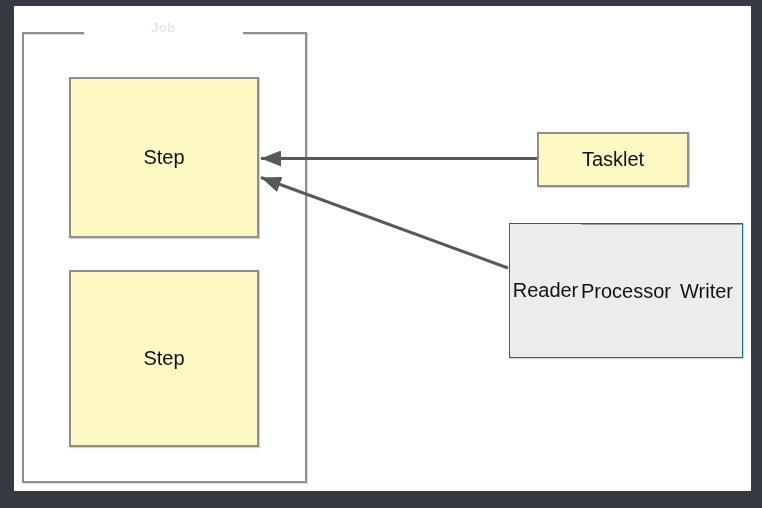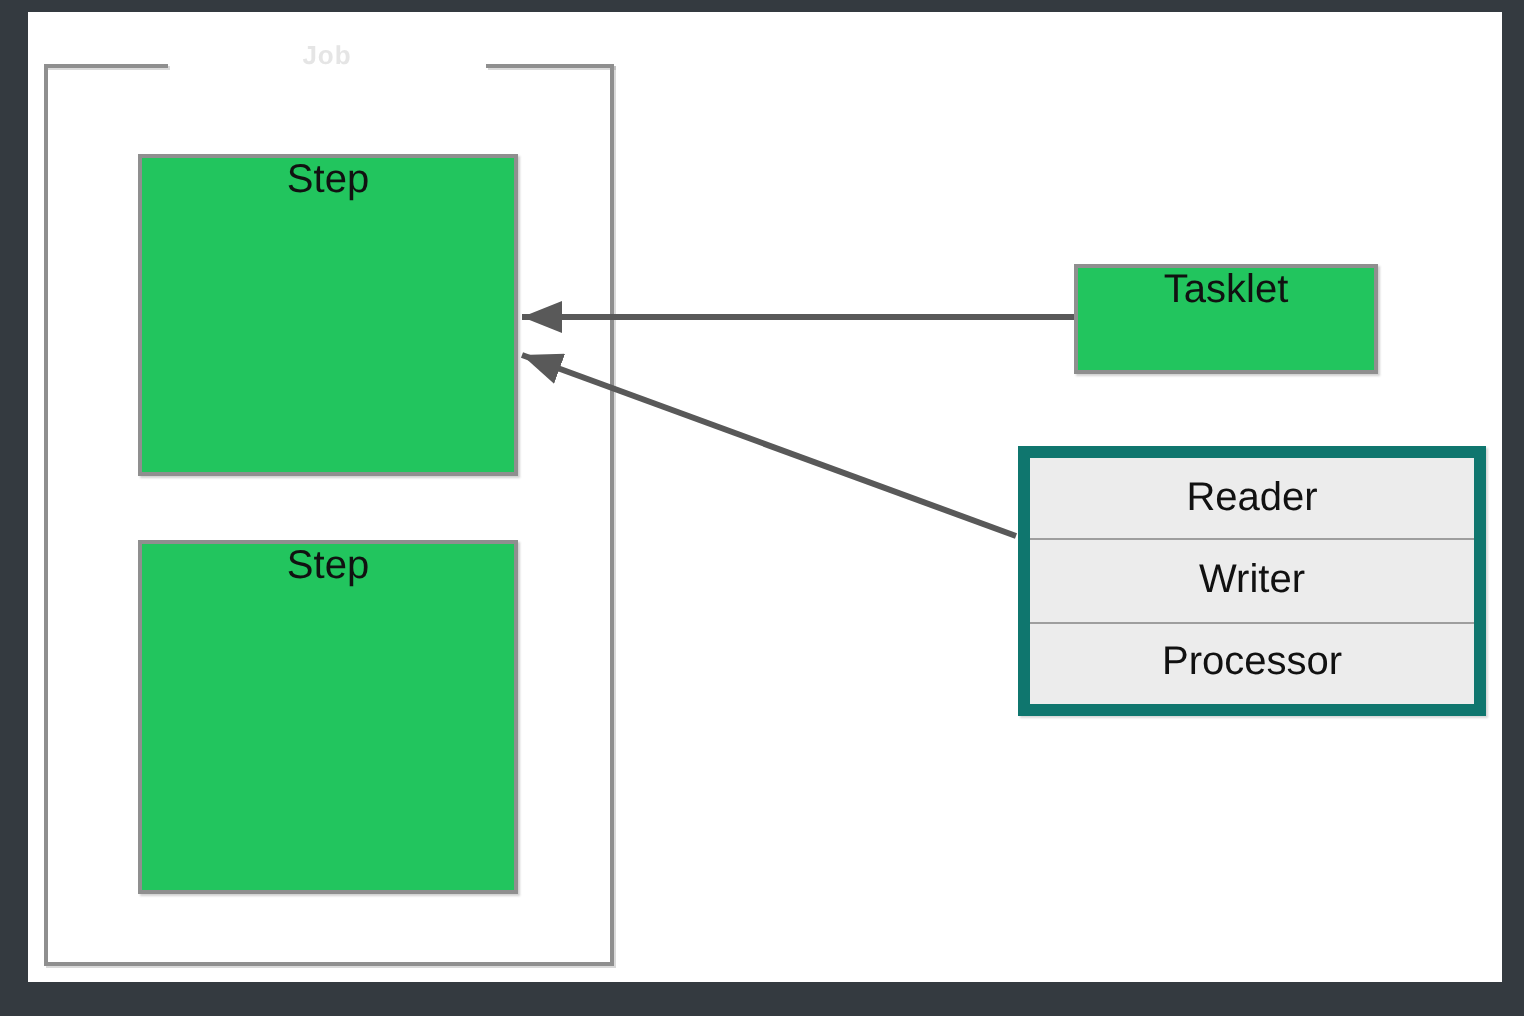--- a/index.html
+++ b/index.html
@@ -49,41 +49,40 @@
     left: 84px; top: 14px;
     width: 159px; height: 26px;
     display: flex; align-items: center; justify-content: center;
     font-size: 13px;
     font-weight: bold;
     letter-spacing: 0.5px;
     color: #e5e5e5;
   }
   .node {
     position: absolute;
-    background: #22c55e;
+    background: #fef9c3;
     border: 2px solid #8f8f8f;
     box-sizing: border-box;
     box-shadow: 1px 1px 1px rgba(140,140,140,0.4);
-    display: flex; align-items: flex-start; justify-content: center;
+    display: flex; align-items: center; justify-content: center;
     font-size: 20px;
     color: #111111;
   }
   .step-1 { left: 69px; top: 77px;  width: 190px; height: 161px; }
   .step-2 { left: 69px; top: 270px; width: 190px; height: 177px; }
   .tasklet { left: 537px; top: 132px; width: 152px; height: 55px; }
   .chunk-stack {
     position: absolute;
     left: 509px; top: 223px;
     width: 234px; height: 135px;
-    border: 6px solid #0f766e;
+    border: 1px solid #0f766e;
     box-sizing: border-box;
     background: #ececec;
     box-shadow: 1px 1px 1px rgba(140,140,140,0.35);
     display: flex;
-    flex-direction: column;
   }
   .chunk-row {
     flex: 1;
     display: flex; align-items: center; justify-content: center;
     font-size: 20px;
     color: #111111;
     box-sizing: border-box;
   }
   .chunk-row + .chunk-row {
     border-top: 1px solid #9e9e9e;
@@ -116,24 +115,24 @@
 
   <div class="node tasklet">
     <span>Tasklet</span>
   </div>
 
   <div class="chunk-stack">
     <div class="chunk-row">
       <span>Reader</span>
     </div>
     <div class="chunk-row">
-      <span>Writer</span>
+      <span>Processor</span>
     </div>
     <div class="chunk-row">
-      <span>Processor</span>
+      <span>Writer</span>
     </div>
   </div>
 
   <svg class="arrows-layer" viewBox="0 0 762 508" xmlns="http://www.w3.org/2000/svg">
     <defs>
       <marker id="arrowhead" markerUnits="userSpaceOnUse" markerWidth="20" markerHeight="16" viewBox="0 0 20 16" refX="20" refY="8" orient="auto">
         <path d="M0,0 L20,8 L0,16 Z" fill="#595959"></path>
       </marker>
     </defs>
     <line x1="537" y1="158.5" x2="261" y2="158.5" stroke="#595959" stroke-width="3" marker-end="url(#arrowhead)"></line>

